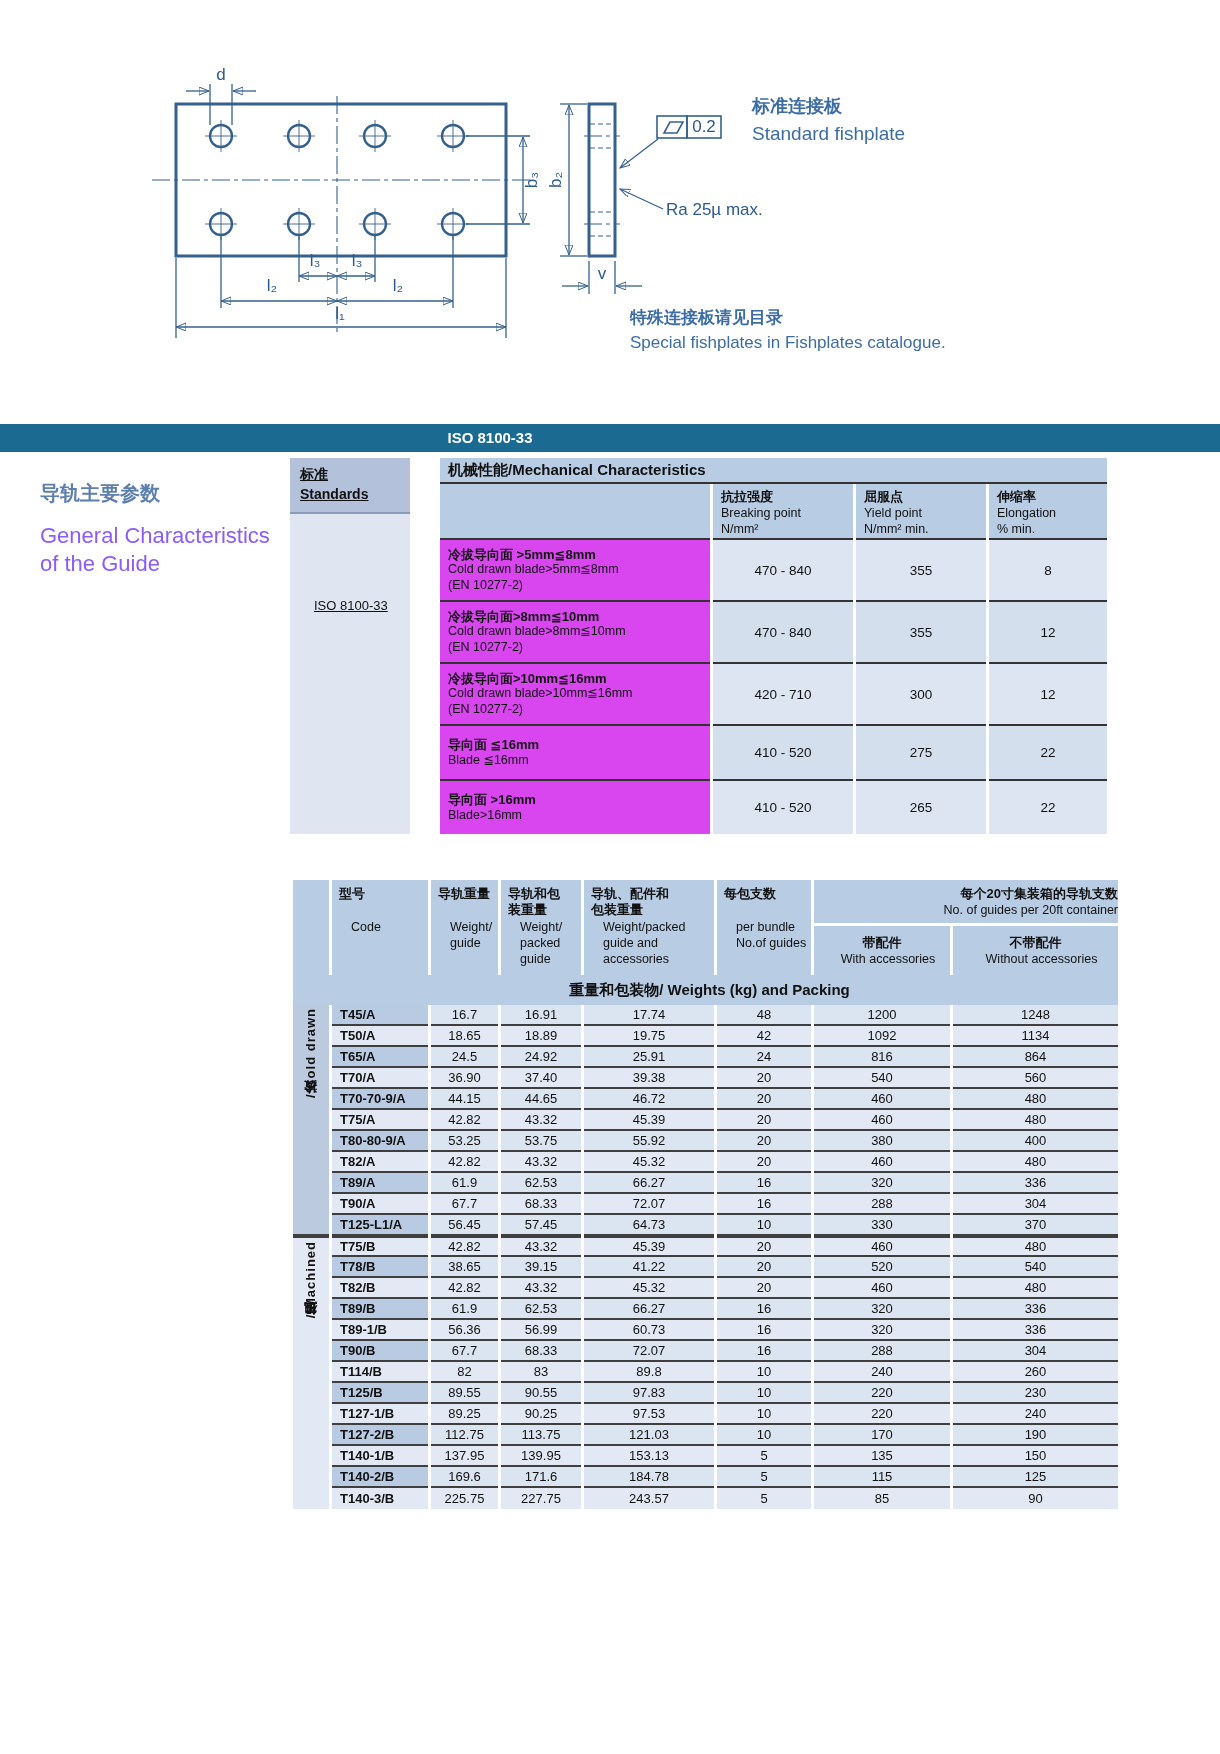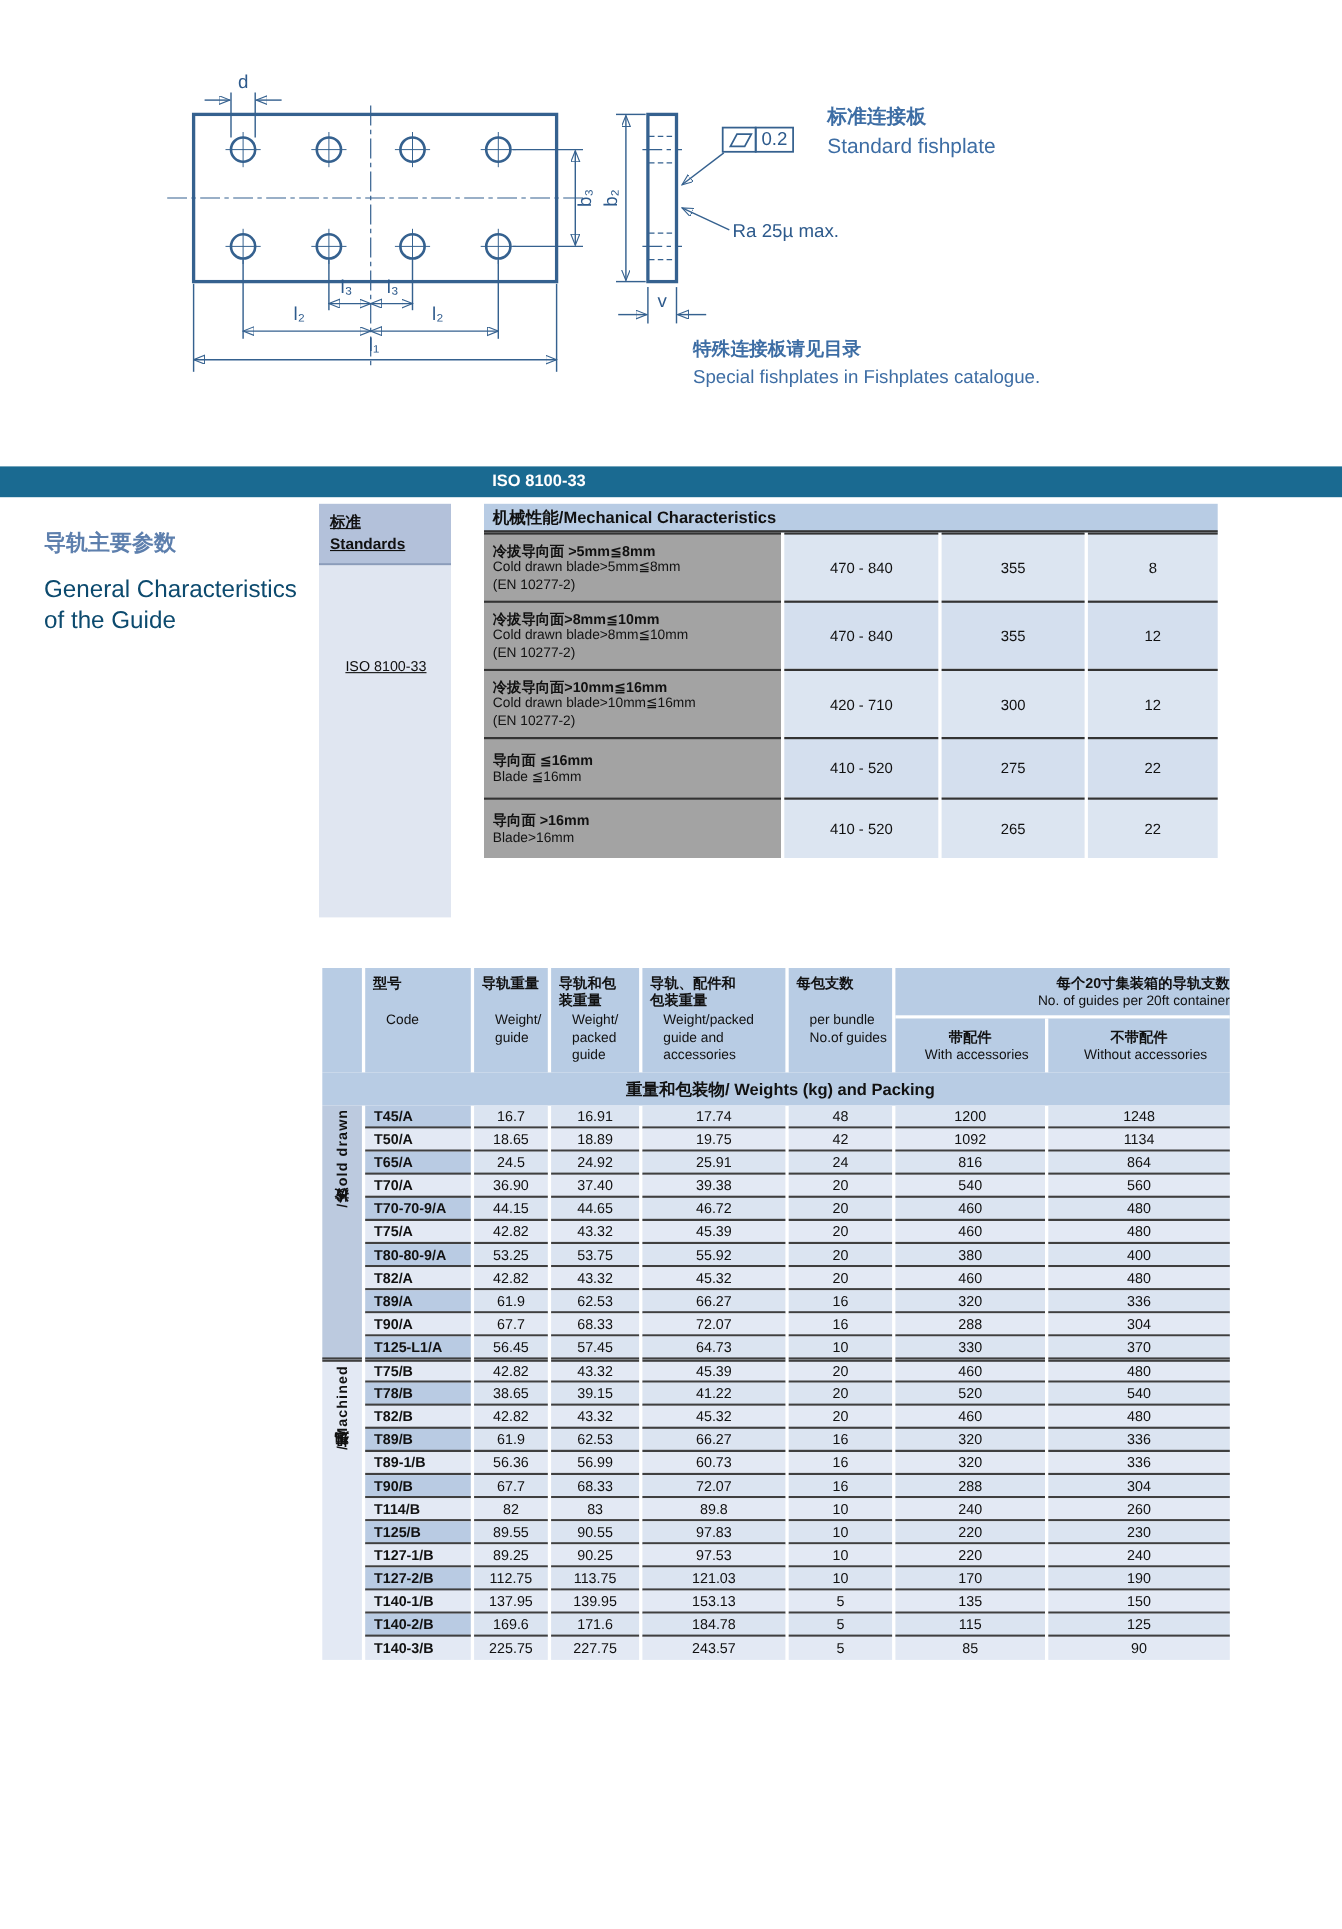--- a/index.html
+++ b/index.html
@@ -29,39 +29,39 @@
   .fish-special .en{font-size:17px;}
 
   
   .iso-banner{position:absolute;left:0;top:424px;width:1220px;height:28px;background:#1a6a91;}
   .iso-banner .inner{width:980px;text-align:center;color:#ffffff;font-weight:bold;
                      font-size:15px;line-height:28px;}
 
   
   .heading{position:absolute;left:40px;top:480px;}
   .heading .zh{font-size:20px;font-weight:bold;color:#5d7fad;margin-bottom:15px;}
-  .heading .en{font-size:22px;color:#0c4a6e;line-height:28px;}
+  .heading .en{font-size:22px;color:#8b5cf6;line-height:28px;}
 
   
   .standards{position:absolute;left:290px;top:458px;width:120px;text-decoration:underline;}
   .standards .hd{background:#b3c1da;box-sizing:border-box;padding:6px 4px 8px 10px;
                  font-weight:bold;font-size:14px;line-height:20px;border-bottom:2px solid #8b9cba;}
   .standards .bd{background:#e0e6f1;height:320px;box-sizing:border-box;
                  padding:84px 0 0 24px;font-size:13px;}
 
   
   .mech{position:absolute;left:437px;top:458px;}
   table.mtable{border-collapse:separate;border-spacing:3px 0;table-layout:fixed;}
   .mtable td{box-sizing:border-box;vertical-align:middle;}
   .mtable .mtitle td{background:#b8cce4;font-weight:bold;font-size:15px;height:26px;
                      padding:0 0 0 8px;border-bottom:2px solid #333;}
   .mtable .mhead td{background:#b8cce4;height:54px;vertical-align:top;
                     padding:5px 6px 0 8px;font-size:12.5px;line-height:16px;}
   .mtable .mhead .zh{font-weight:bold;font-size:13px;}
-  .mtable td.mlabel{background:#a3a3a3;font-size:12.5px;line-height:15.5px;
+  .mtable td.mlabel{background:#d946ef;font-size:12.5px;line-height:15.5px;
                     padding:3px 6px 3px 8px;border-top:2px solid #333;}
   .mtable td.mlabel .zh{font-weight:bold;font-size:13px;}
   .mtable td.mval{background:#dce5f1;text-align:center;font-size:13.5px;border-top:2px solid #333;}
   .mtable tr.alt td.mval{background:#d4dfee;}
   .mtable tr.mrow3 td{height:62px;}
   .mtable tr.mrow2 td{height:55px;}
 
   
   .weights{position:absolute;left:290px;top:880px;}
   table.wtable{border-collapse:separate;border-spacing:3px 0;table-layout:fixed;}
@@ -227,20 +227,38 @@
       <colgroup>
           <col style="width:270px">
           <col style="width:140px">
           <col style="width:130px">
           <col style="width:118px">
         </colgroup>
       <tbody>
         <tr class="mtitle">
           <td colspan="4">机械性能/Mechanical Characteristics</td>
         </tr>
+        <tr class="mhead">
+          <td></td>
+          <td>
+            <div class="zh">抗拉强度</div>
+            <div>Breaking point</div>
+            <div>N/mm²</div>
+          </td>
+          <td>
+            <div class="zh">屈服点</div>
+            <div>Yield point</div>
+            <div>N/mm² min.</div>
+          </td>
+          <td>
+            <div class="zh">伸缩率</div>
+            <div>Elongation</div>
+            <div>% min.</div>
+          </td>
+        </tr>
       </tbody>
       <tbody>
           <tr class="mrow mrow3">
             <td class="mlabel">
               <div class="zh">冷拔导向面 &gt;5mm≦8mm</div>
               <div>Cold drawn blade&gt;5mm≦8mm</div>
               <div>(EN 10277-2)</div>
             </td>
             <td class="mval">470 - 840</td>
             <td class="mval">355</td>

